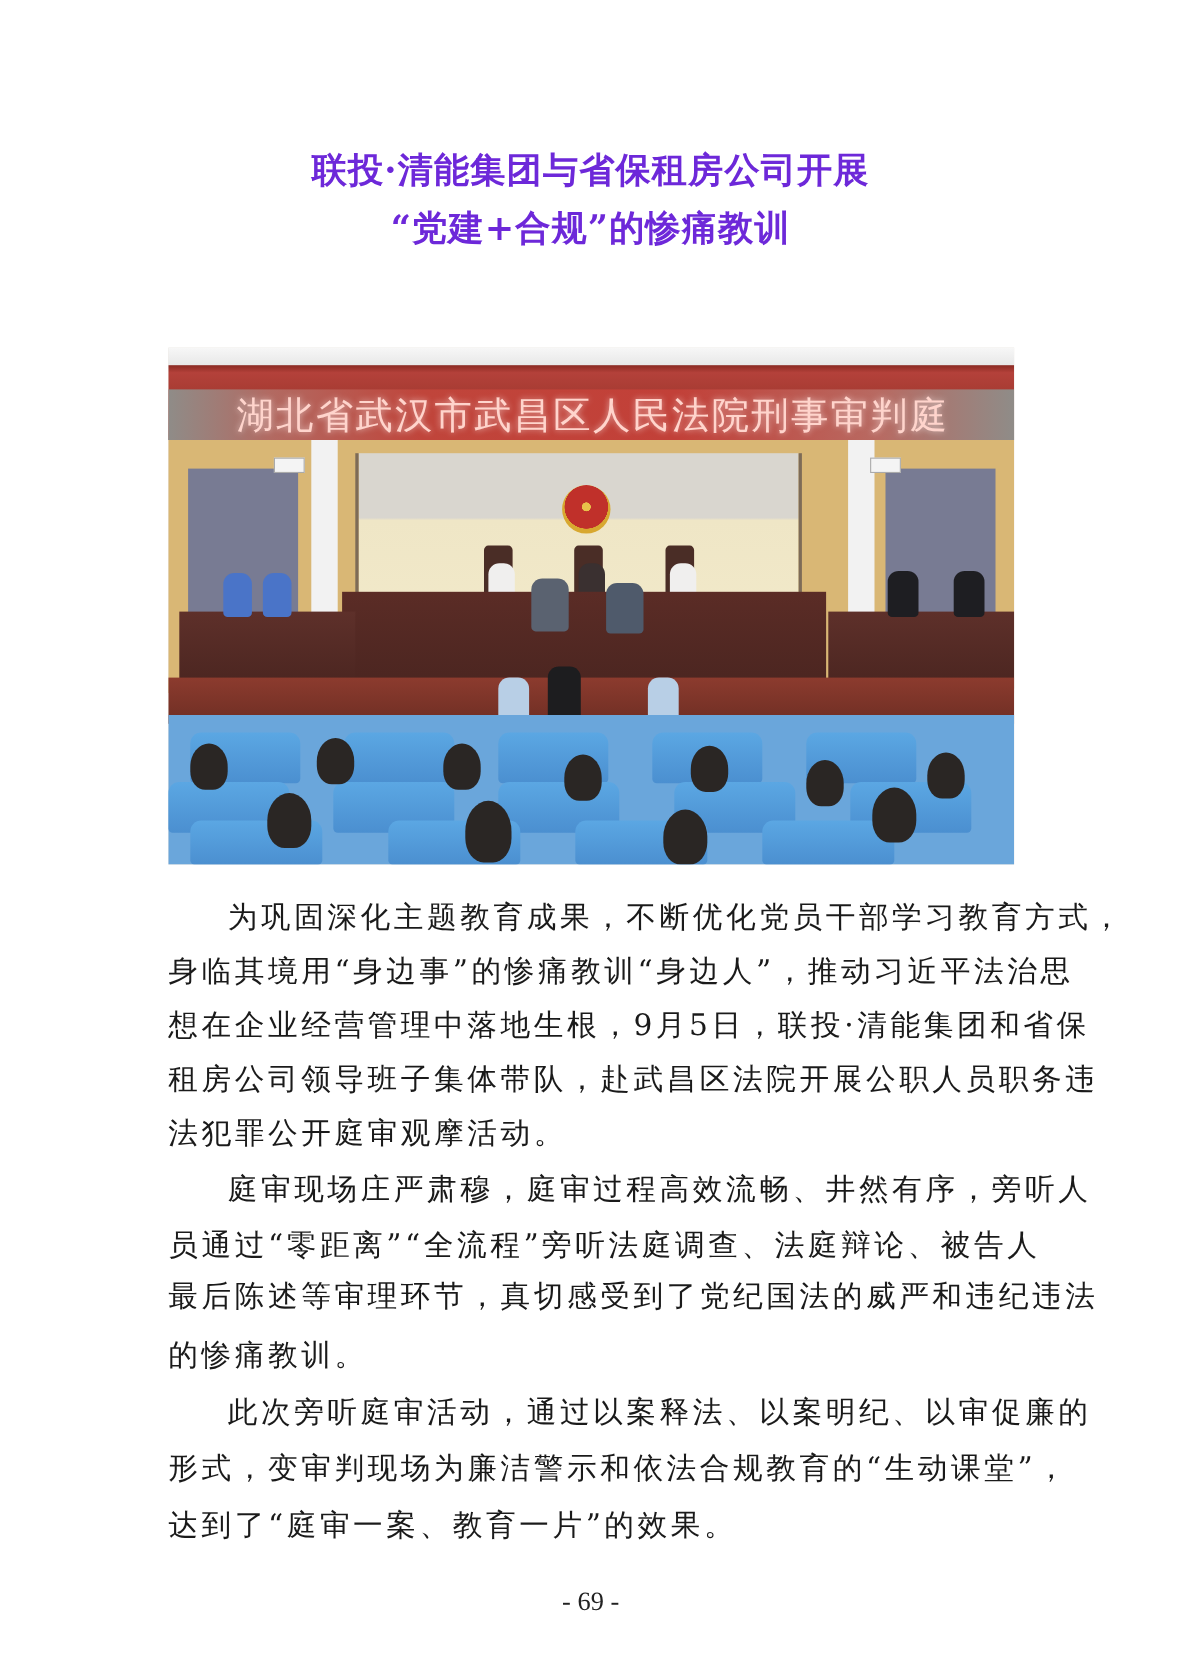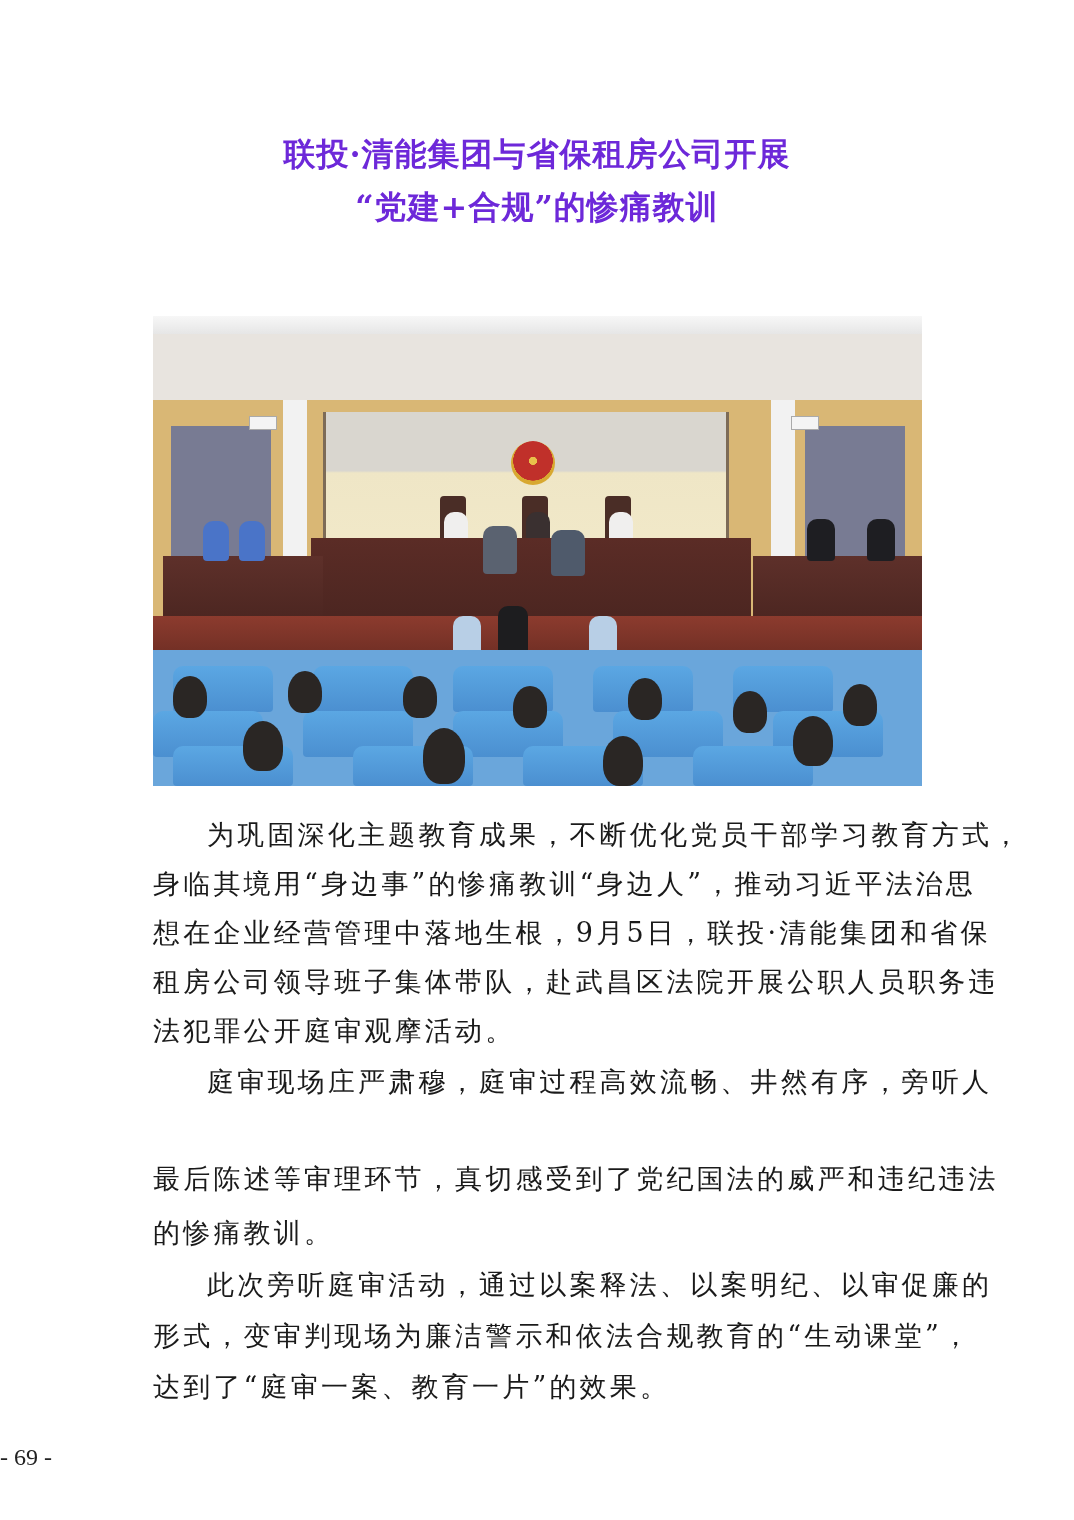--- a/index.html
+++ b/index.html
@@ -140,36 +140,41 @@
       white-space: nowrap;
       color: #1a1a1a;
       font-family: "DejaVu Serif", "Liberation Serif", serif;
     }
     .indent { left: 207px; }
     .page-number {
       position: absolute;
       left: 0;
       width: 1074px;
       top: 1437px;
+      text-align: center;
       font-size: 24px;
       line-height: 40px;
       color: #222;
       font-family: "Liberation Serif", serif;
     }
   </style>
 </head>
 <body>
 
 <div class="page">
 
   <div class="title l1">联投·清能集团与省保租房公司开展</div>
   <div class="title l2">“党建+合规”的惨痛教训</div>
 
   <div class="photo">
     <div class="ceiling"></div>
+    <div class="banner">
+      <div class="banner-band"></div>
+      <div class="banner-text">湖北省武汉市武昌区人民法院刑事审判庭</div>
+    </div>
     <div class="wall"></div>
     <div class="panel-left"></div>
     <div class="panel-right"></div>
     <div class="pillar" style="left:130px"></div>
     <div class="pillar" style="left:618px"></div>
     <div class="center-wall"></div>
     <div class="emblem"></div>
     <div class="projector" style="left:96px"></div>
     <div class="projector" style="left:638px"></div>
 
@@ -227,20 +232,21 @@
     <div class="head" style="left:640px; top:400px; width:40px; height:50px;"></div>
   </div>
 
   <div class="para-line indent" style="top:810px;">为巩固深化主题教育成果，不断优化党员干部学习教育方式，</div>
   <div class="para-line" style="top:859px;">身临其境用“身边事”的惨痛教训“身边人”，推动习近平法治思</div>
   <div class="para-line" style="top:908px;">想在企业经营管理中落地生根，9月5日，联投·清能集团和省保</div>
   <div class="para-line" style="top:957px;">租房公司领导班子集体带队，赴武昌区法院开展公职人员职务违</div>
   <div class="para-line" style="top:1006px;">法犯罪公开庭审观摩活动。</div>
 
   <div class="para-line indent" style="top:1057px;">庭审现场庄严肃穆，庭审过程高效流畅、井然有序，旁听人</div>
+  <div class="para-line" style="top:1108px;">员通过“零距离”“全流程”旁听法庭调查、法庭辩论、被告人</div>
   <div class="para-line" style="top:1154px;text-align:center;">最后陈述等审理环节，真切感受到了党纪国法的威严和违纪违法</div>
   <div class="para-line" style="top:1208px;">的惨痛教训。</div>
 
   <div class="para-line indent" style="top:1260px;">此次旁听庭审活动，通过以案释法、以案明纪、以审促廉的</div>
   <div class="para-line" style="top:1311px;">形式，变审判现场为廉洁警示和依法合规教育的“生动课堂”，</div>
   <div class="para-line" style="top:1362px;">达到了“庭审一案、教育一片”的效果。</div>
 
   <div class="page-number">- 69 -</div>
 </div>
 

